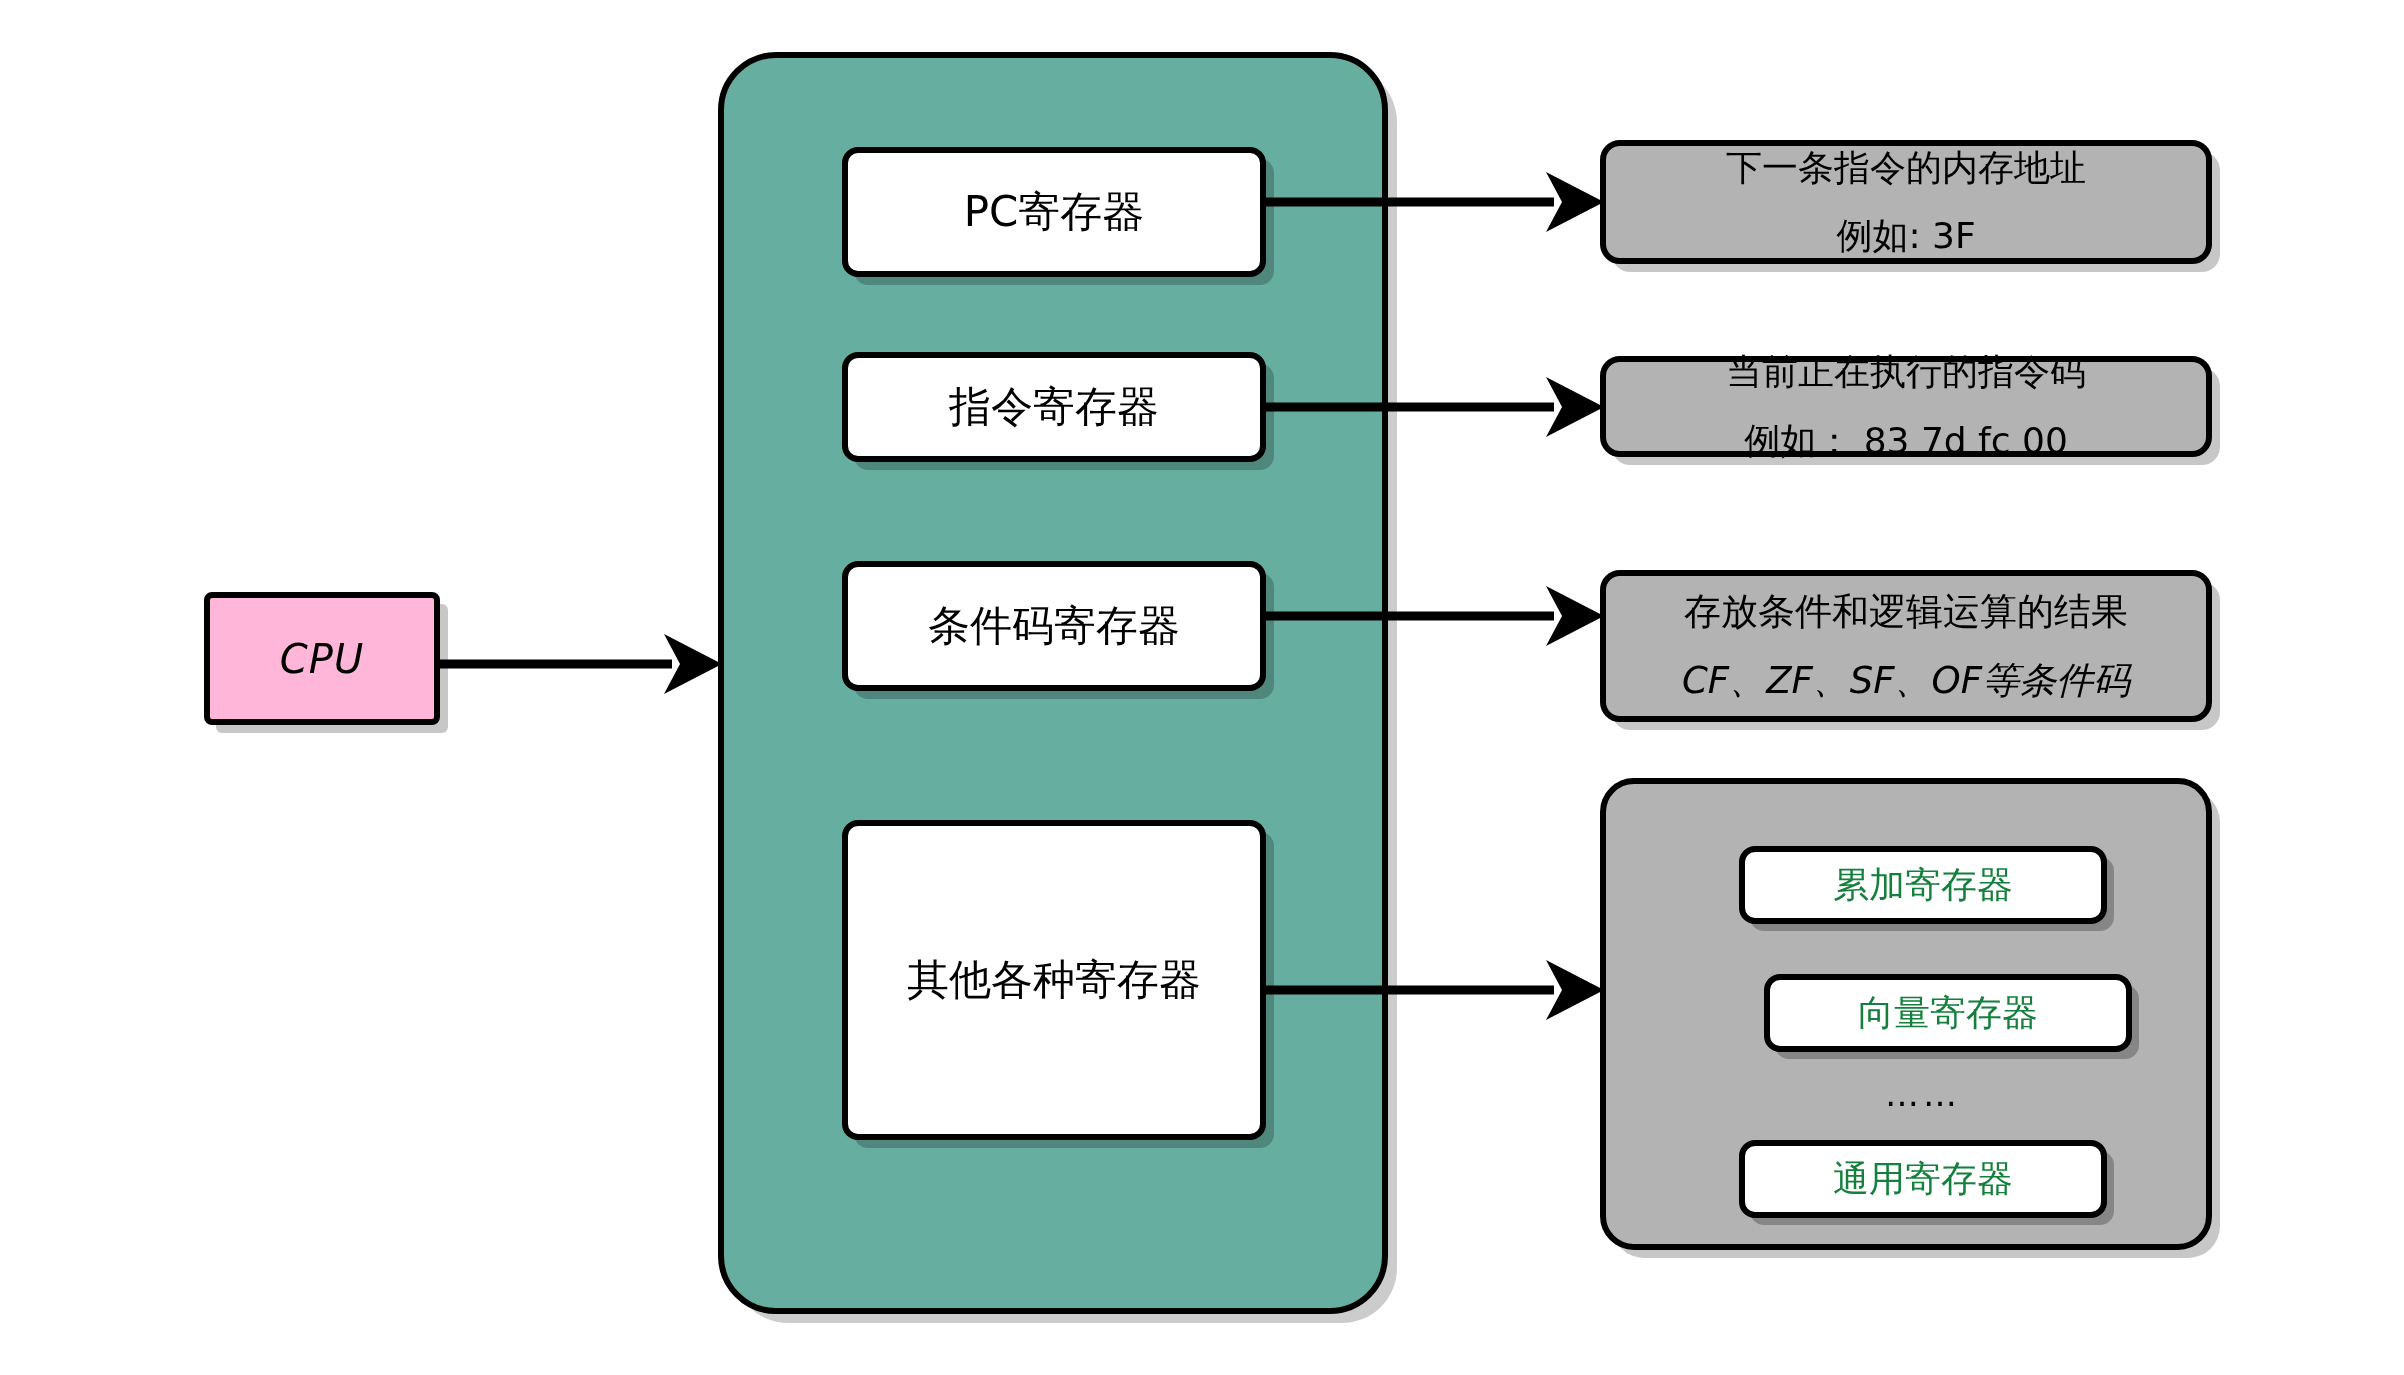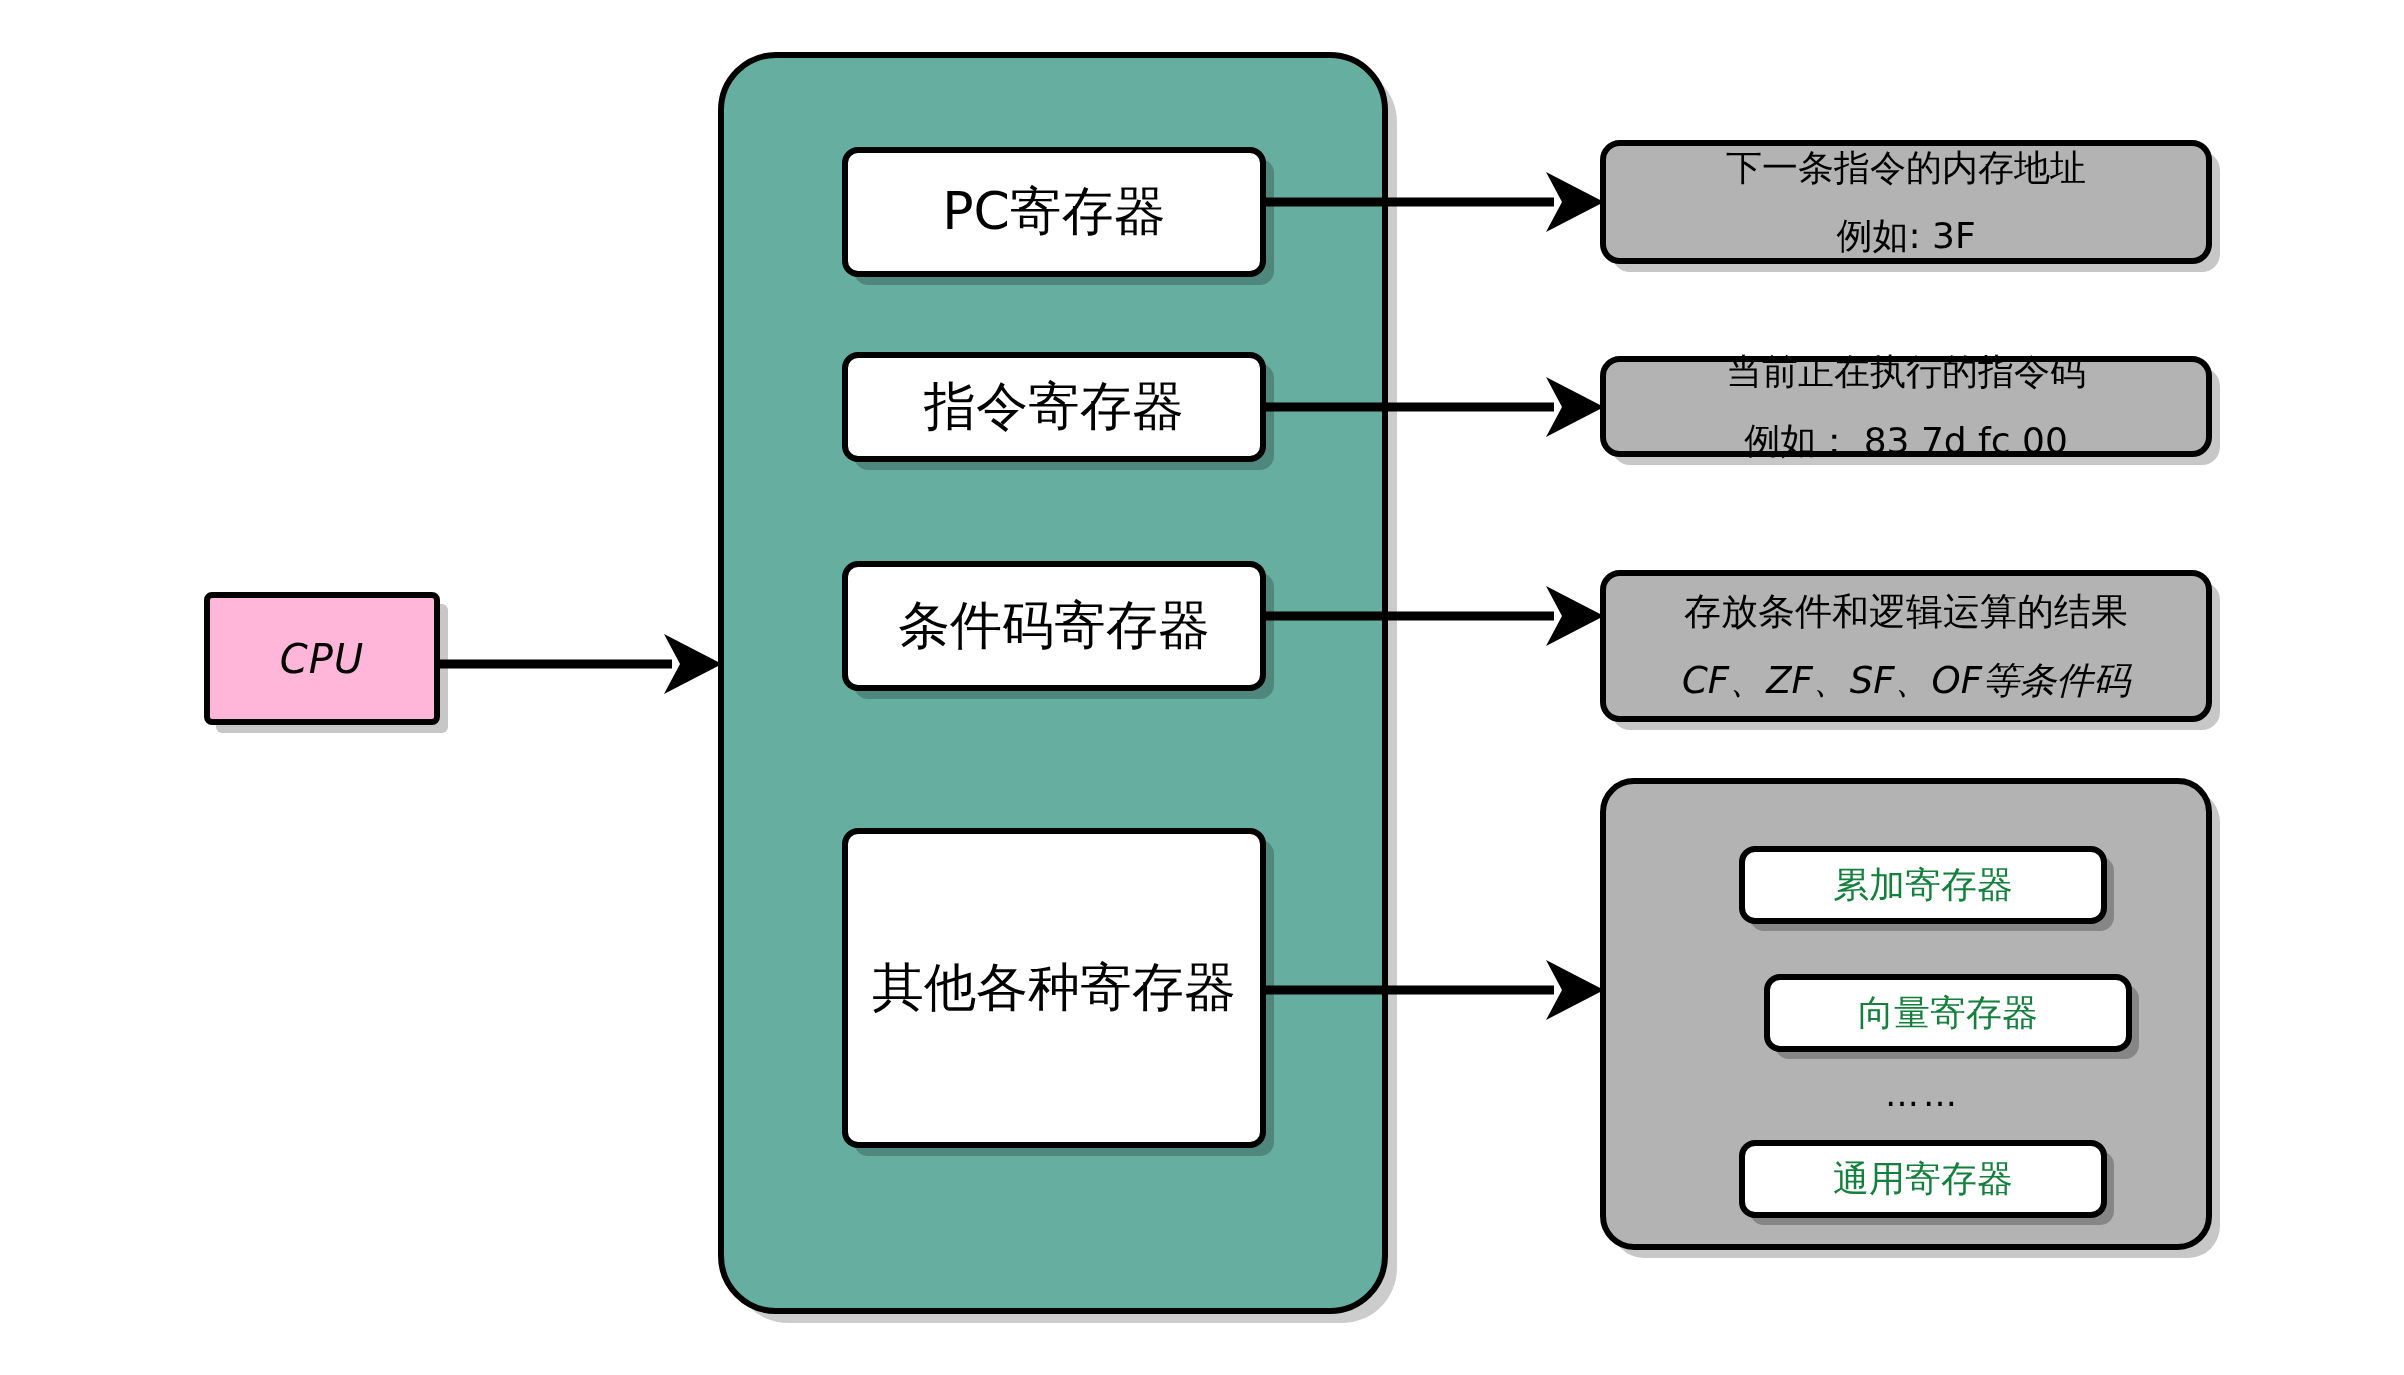--- a/index.html
+++ b/index.html
@@ -57,28 +57,28 @@
     height: 1262px;
     background: #66AE9F;
     border-radius: 58px;
     box-shadow: 12px 12px 0 -3px rgba(0,0,0,0.20);
   }
 
   
   .reg-box {
     background: #ffffff;
     border-radius: 16px;
-    font-size: 52px;
+    font-size: 42px;
     left: 842px;
     width: 424px;
   }
   .reg-pc      { top: 147px; height: 130px; }
   .reg-ir      { top: 352px; height: 110px; }
   .reg-flags   { top: 561px; height: 130px; }
-  .reg-other   { top: 820px; height: 320px; margin-top: 8px; }
+  .reg-other   { top: 820px; height: 320px; }
 
   
   .note-box {
     background: #B3B3B3;
     border-radius: 20px;
     left: 1600px;
     width: 612px;
     flex-direction: column;
     font-size: 36px;
     line-height: 1.06;

